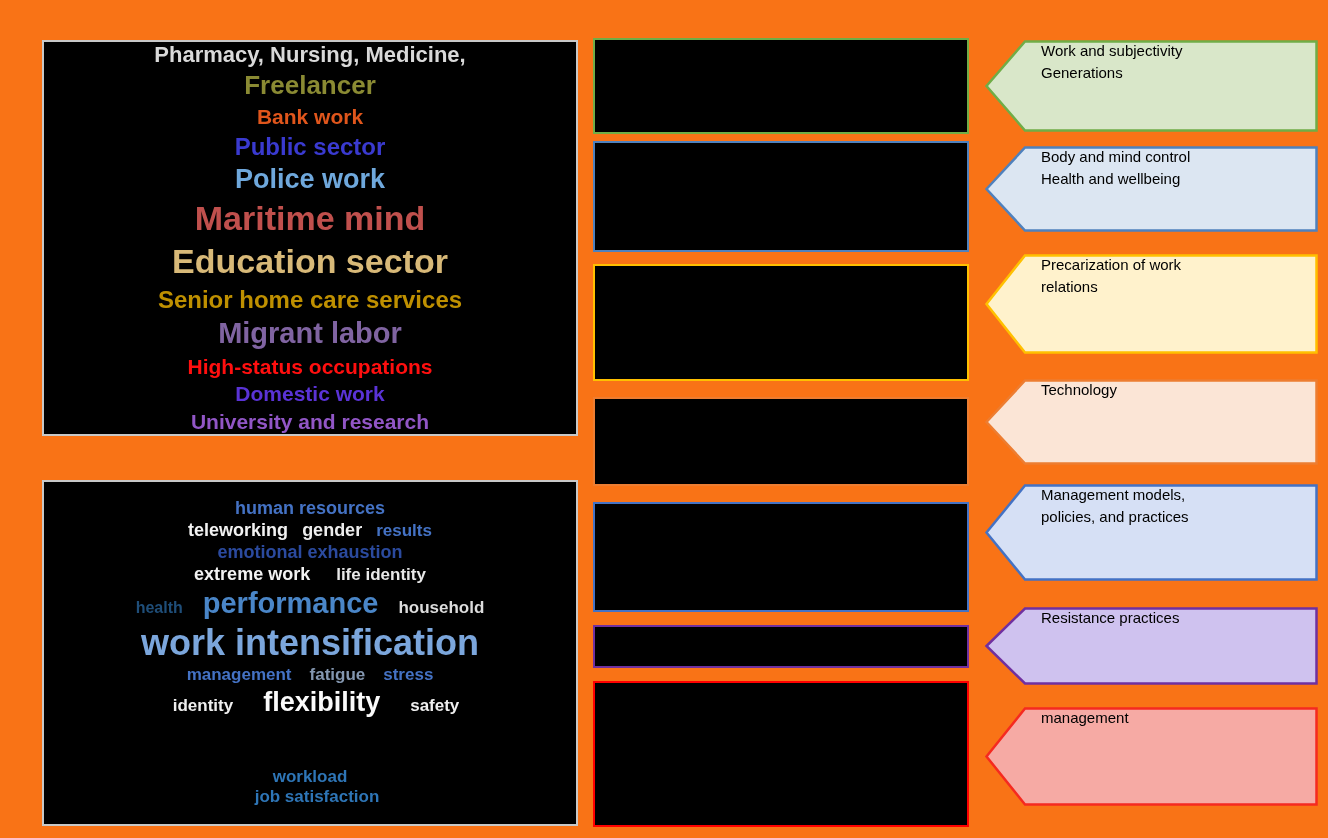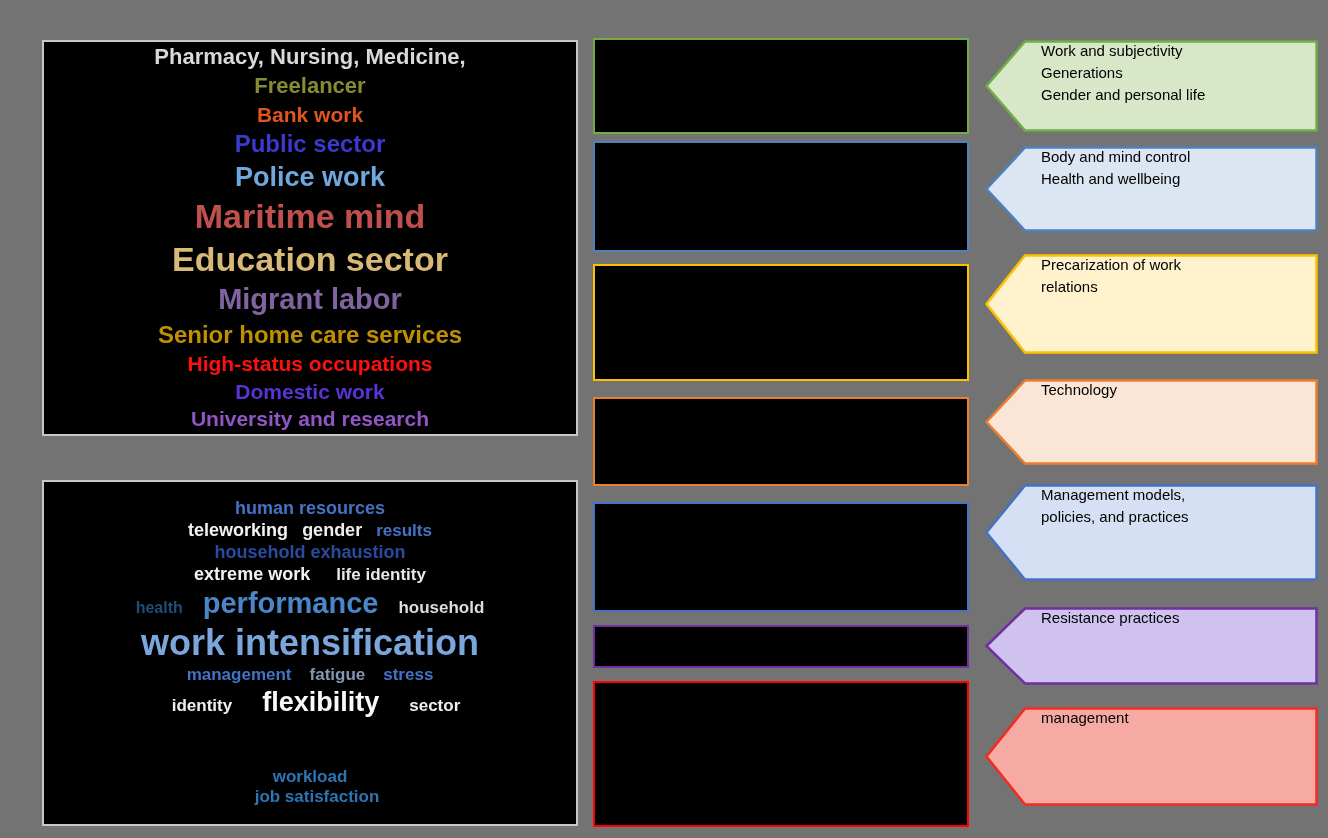--- a/index.html
+++ b/index.html
@@ -42,48 +42,48 @@
     flex-direction: column;
     justify-content: flex-start;
     color: #000000;
     font-size: 15px;
     line-height: 1.45;
   }
 </style>
 </head>
 <body>
 
-<div id="stage" style="width: 1328px; height: 838px; background: #737373;">
+<div id="stage" style="width: 1328px; height: 838px; background: #f97316;">
   <div id="top-cloud" class="cloud-box cloud-top" style="left: 42px; top: 40px; width: 536px; height: 396px; border-color: rgb(200, 200, 200);">
       <div class="cloud-line">
         <span class="cloud-word" style="color: rgb(217, 217, 217); font-size: 22px;">Pharmacy, Nursing, Medicine,</span>
       </div>
       <div class="cloud-line">
-        <span class="cloud-word" style="color: rgb(138, 138, 51); font-size: 22px;">Freelancer</span>
+        <span class="cloud-word" style="color: rgb(138, 138, 51); font-size: 26px;">Freelancer</span>
       </div>
       <div class="cloud-line">
         <span class="cloud-word" style="color: rgb(224, 86, 28); font-size: 21px;">Bank work</span>
       </div>
       <div class="cloud-line">
         <span class="cloud-word" style="color: rgb(58, 58, 208); font-size: 24px;">Public sector</span>
       </div>
       <div class="cloud-line">
         <span class="cloud-word" style="color: rgb(111, 168, 220); font-size: 27px;">Police work</span>
       </div>
       <div class="cloud-line">
         <span class="cloud-word" style="color: rgb(192, 80, 77); font-size: 34px;">Maritime mind</span>
       </div>
       <div class="cloud-line">
         <span class="cloud-word" style="color: rgb(216, 185, 120); font-size: 34px;">Education sector</span>
       </div>
       <div class="cloud-line">
+        <span class="cloud-word" style="color: rgb(191, 144, 0); font-size: 24px;">Senior home care services</span>
+      </div>
+      <div class="cloud-line">
         <span class="cloud-word" style="color: rgb(128, 100, 162); font-size: 29px;">Migrant labor</span>
-      </div>
-      <div class="cloud-line">
-        <span class="cloud-word" style="color: rgb(191, 144, 0); font-size: 24px;">Senior home care services</span>
       </div>
       <div class="cloud-line">
         <span class="cloud-word" style="color: rgb(255, 15, 15); font-size: 21px;">High-status occupations</span>
       </div>
       <div class="cloud-line">
         <span class="cloud-word" style="color: rgb(90, 51, 214); font-size: 21px;">Domestic work</span>
       </div>
       <div class="cloud-line">
         <span class="cloud-word" style="color: rgb(145, 86, 198); font-size: 21px;">University and research</span>
       </div>
@@ -91,21 +91,21 @@
   <div id="bottom-cloud" class="cloud-box cloud-bottom" style="left: 42px; top: 480px; width: 536px; height: 346px; border-color: rgb(200, 200, 200);">
       <div class="cloud-line">
         <span class="cloud-word" style="color: rgb(68, 114, 196); font-size: 18px;">human resources</span>
       </div>
       <div class="cloud-line" style="column-gap: 14px;">
         <span class="cloud-word" style="color: rgb(242, 242, 242); font-size: 18px;">teleworking</span>
         <span class="cloud-word" style="color: rgb(237, 237, 237); font-size: 18px;">gender</span>
         <span class="cloud-word" style="color: rgb(68, 114, 196); font-size: 17px;">results</span>
       </div>
       <div class="cloud-line">
-        <span class="cloud-word" style="color: rgb(43, 74, 158); font-size: 18px;">household exhaustion</span>
+        <span class="cloud-word" style="color: rgb(43, 74, 158); font-size: 18px;">emotional exhaustion</span>
       </div>
       <div class="cloud-line" style="column-gap: 26px;">
         <span class="cloud-word" style="color: rgb(242, 242, 242); font-size: 18px;">extreme work</span>
         <span class="cloud-word" style="color: rgb(232, 232, 232); font-size: 17px;">life identity</span>
       </div>
       <div class="cloud-line" style="column-gap: 20px;">
         <span class="cloud-word" style="color: rgb(31, 78, 121); font-size: 16px;">health</span>
         <span class="cloud-word" style="color: rgb(74, 134, 200); font-size: 29px;">performance</span>
         <span class="cloud-word" style="color: rgb(220, 220, 220); font-size: 17px;">household</span>
       </div>
@@ -113,21 +113,21 @@
         <span class="cloud-word" style="color: rgb(123, 166, 220); font-size: 36px;">work intensification</span>
       </div>
       <div class="cloud-line" style="column-gap: 18px;">
         <span class="cloud-word" style="color: rgb(68, 114, 196); font-size: 17px;">management</span>
         <span class="cloud-word" style="color: rgb(132, 151, 176); font-size: 17px;">fatigue</span>
         <span class="cloud-word" style="color: rgb(68, 114, 196); font-size: 17px;">stress</span>
       </div>
       <div class="cloud-line" style="column-gap: 30px;">
         <span class="cloud-word" style="color: rgb(239, 239, 239); font-size: 17px; padding-left: 12px;">identity</span>
         <span class="cloud-word" style="color: rgb(250, 250, 250); font-size: 27px;">flexibility</span>
-        <span class="cloud-word" style="color: rgb(239, 239, 239); font-size: 17px;">sector</span>
+        <span class="cloud-word" style="color: rgb(239, 239, 239); font-size: 17px;">safety</span>
       </div>
       <div class="cloud-line">
         <span class="cloud-word" style="color: rgb(46, 117, 182); font-size: 17px; margin-top: 48px;">workload</span>
       </div>
       <div class="cloud-line">
         <span class="cloud-word" style="color: rgb(46, 117, 182); font-size: 17px; margin-left: 14px;">job satisfaction</span>
       </div>
     </div>
   <div id="mid-boxes">
       <div class="mid-box" style="left: 593px; top: 38px; width: 376px; height: 96px; border-color: rgb(112, 173, 71);"></div>
@@ -139,21 +139,20 @@
       <div class="mid-box" style="left: 593px; top: 681px; width: 376px; height: 146px; border-color: rgb(255, 0, 0);"></div>
     </div>
   <div id="arrows">
       <div class="arrow" style="left: 985px; top: 40px; width: 333px; height: 92px;">
         <svg width="333" height="92" viewBox="0 0 333 92" class="arrow-svg">
           <polygon points="1.5,46 40,1.5 331.5,1.5 331.5,90.5 40,90.5" fill="#d9e7c9" stroke="#70ad47" stroke-width="2.5"></polygon>
         </svg>
         <div class="arrow-text" style="padding-left: 56px;">
           <div>Work and subjectivity</div>
           <div>Generations</div>
-          <div>Gender and personal life</div>
         </div>
       </div>
       <div class="arrow" style="left: 985px; top: 146px; width: 333px; height: 86px;">
         <svg width="333" height="86" viewBox="0 0 333 86" class="arrow-svg">
           <polygon points="1.5,43 40,1.5 331.5,1.5 331.5,84.5 40,84.5" fill="#dce6f2" stroke="#4f81bd" stroke-width="2.5"></polygon>
         </svg>
         <div class="arrow-text" style="padding-left: 56px;">
           <div>Body and mind control</div>
           <div>Health and wellbeing</div>
         </div>

